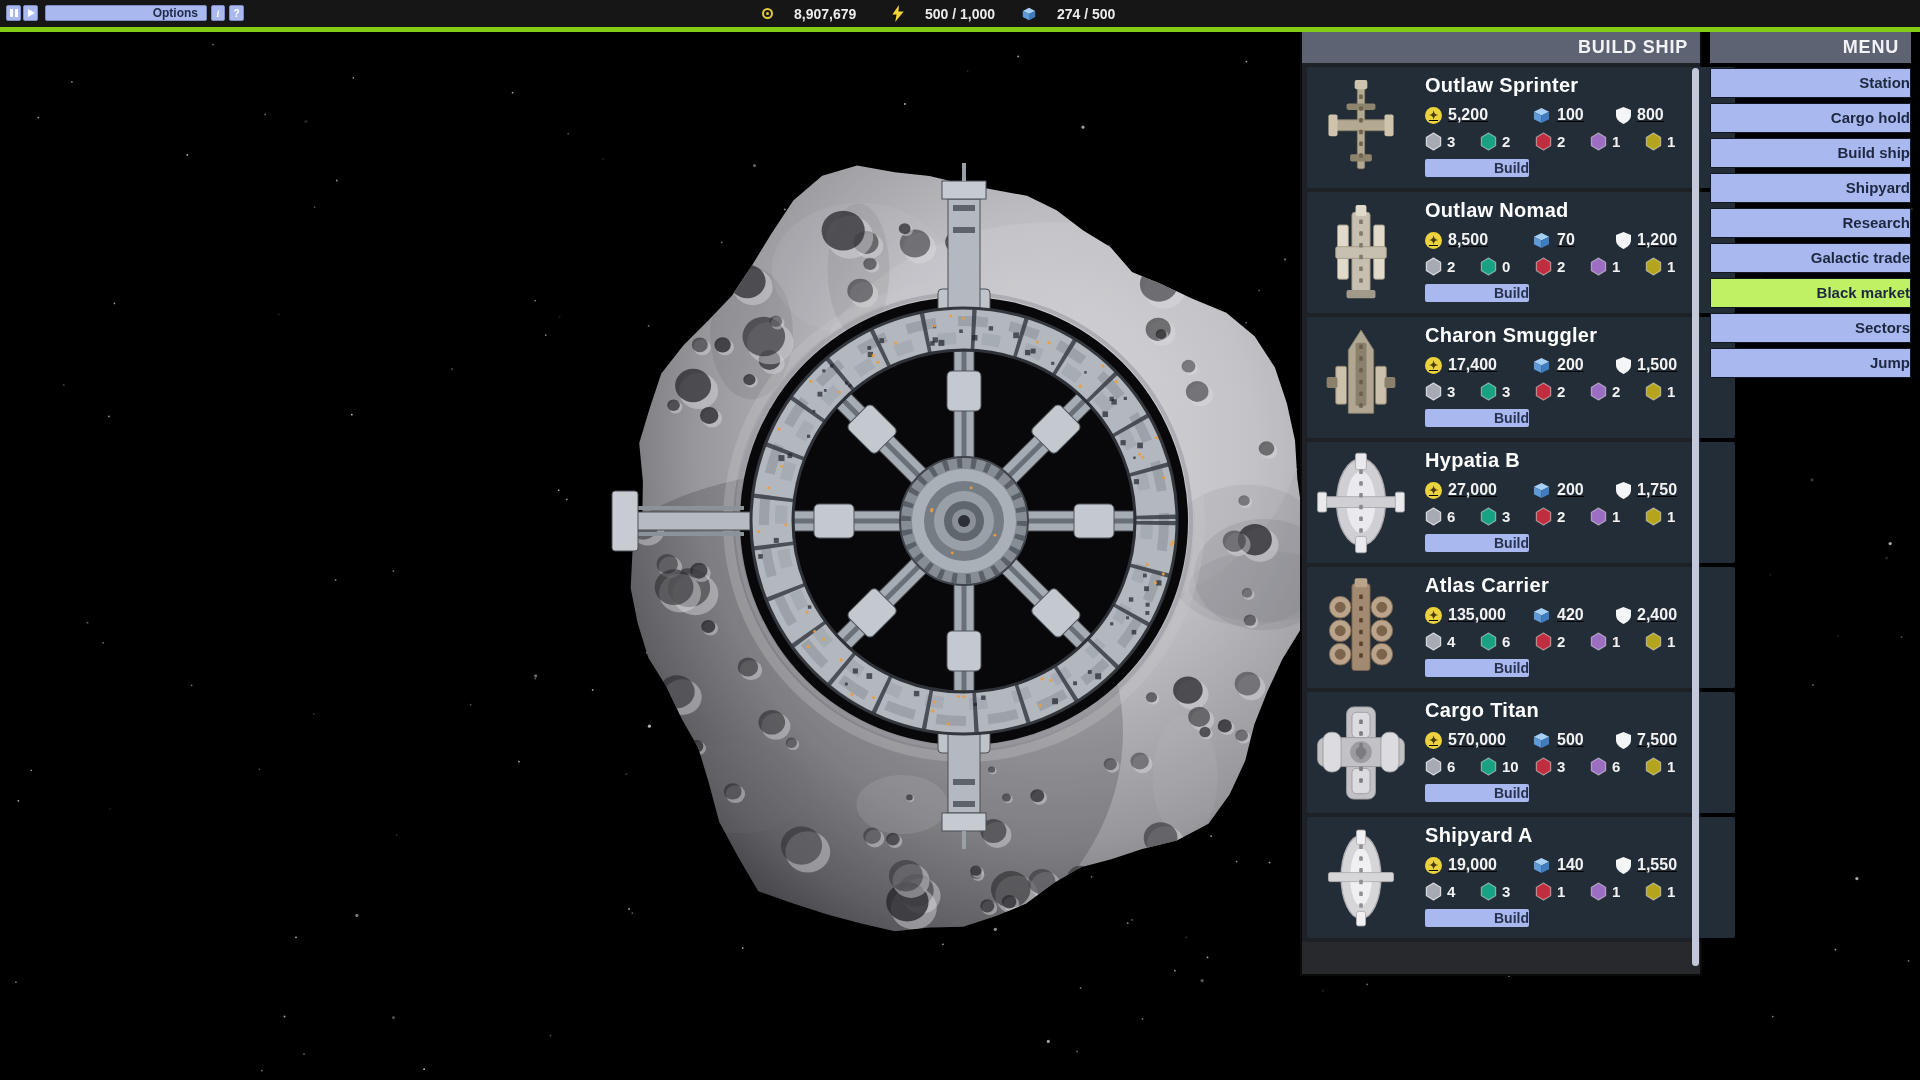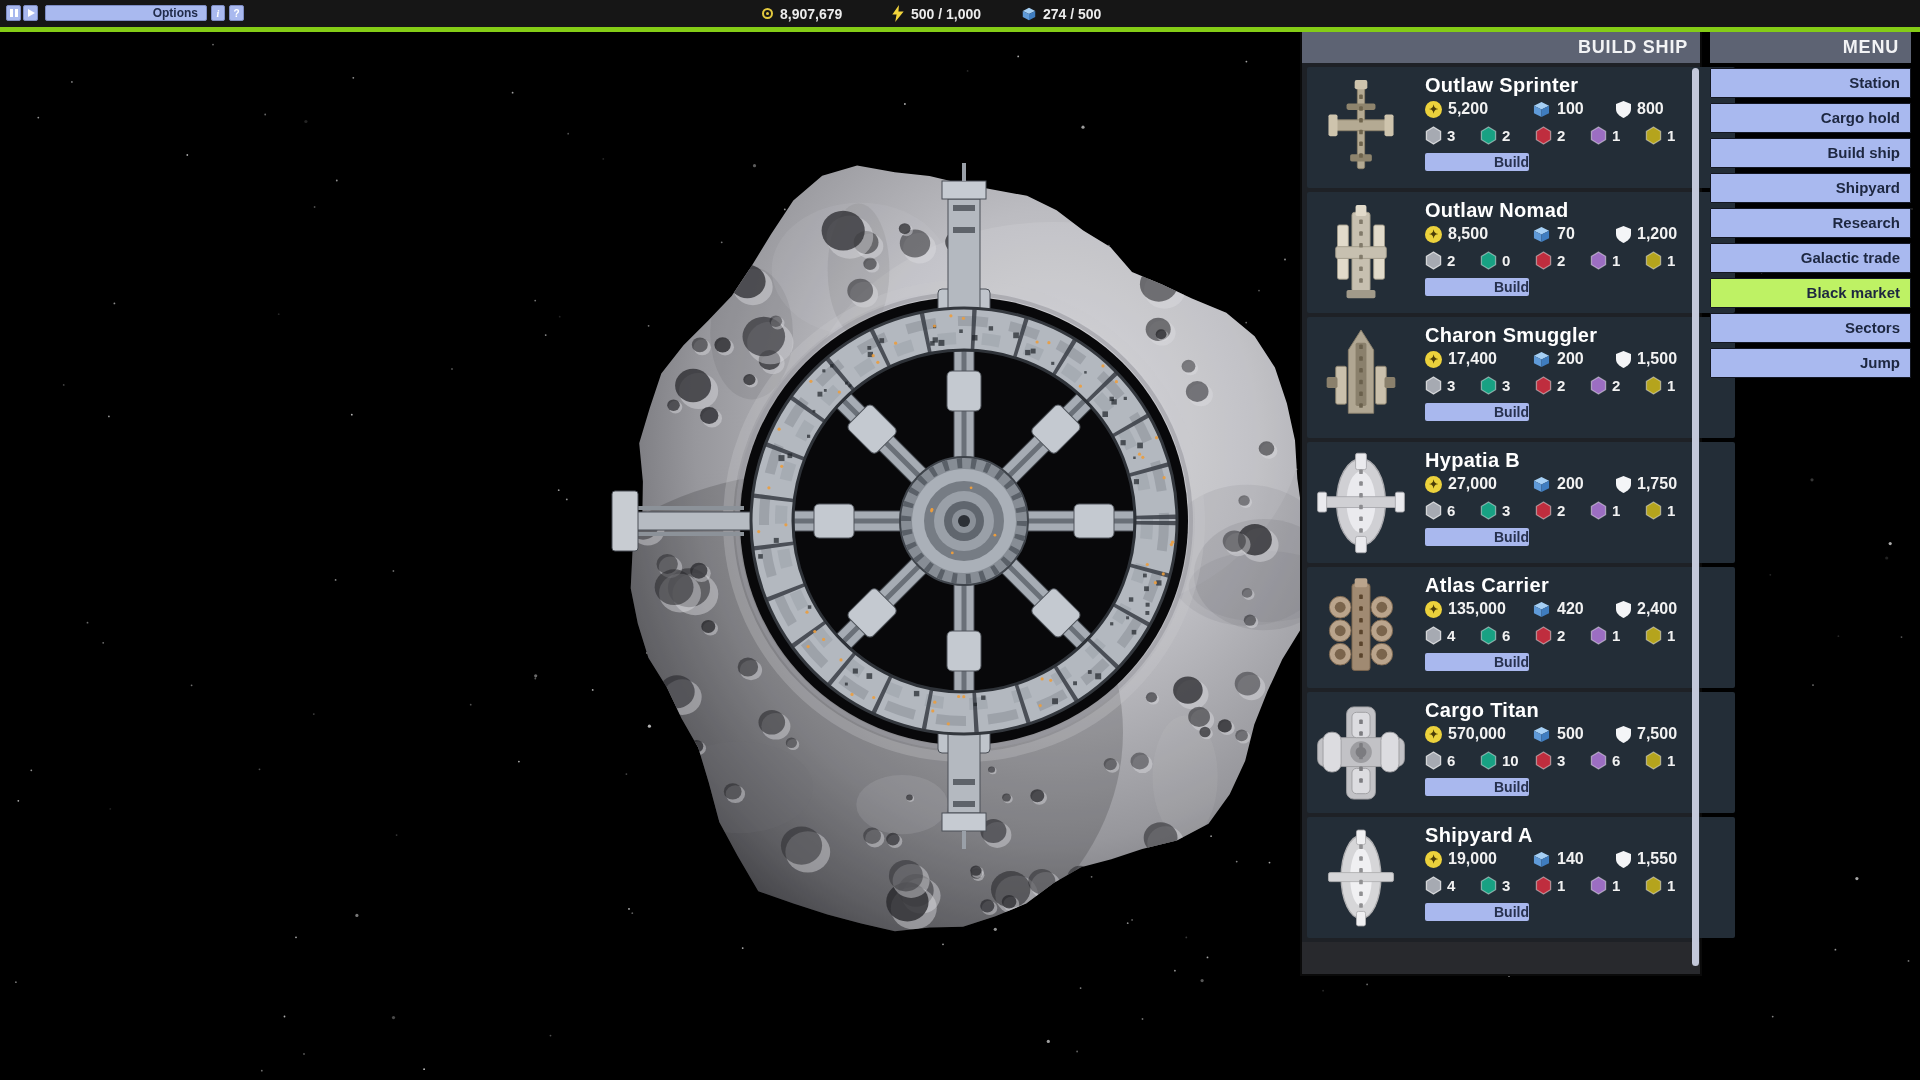--- a/index.html
+++ b/index.html
@@ -15,57 +15,57 @@
           cursor:pointer;}
   .tb-pause{left:6px;width:15px;}
   .tb-play{left:23px;width:15px;}
   .tb-options{left:45px;width:162px;justify-content:flex-end;padding-right:8px;
               font-size:12px;font-weight:700;color:#212b4a;}
   .tb-info{left:211px;width:14px;font-size:10px;font-weight:700;color:#fff;font-style:italic;font-family:"Liberation Serif",serif;}
   .tb-help{left:229px;width:15px;font-size:10px;font-weight:700;color:#fff;}
   .pause-glyph{display:flex;gap:2px;}
   .pause-glyph i{display:block;width:3px;height:8px;background:#fff;}
   .play-glyph{width:0;height:0;border-left:7px solid #fff;border-top:4px solid transparent;border-bottom:4px solid transparent;margin-left:2px;}
-  .res-group{position:absolute;top:0;height:27px;display:flex;align-items:center;gap:7px;
+  .res-group{position:absolute;top:0;height:27px;display:flex;align-items:center;gap:21px;
              color:#ececec;font-size:14px;font-weight:600;}
   .res-credits{left:762px;} .res-energy{left:892px;} .res-cargo{left:1022px;}
   .coin-sm{width:11px;height:11px;border-radius:50%;border:2px solid #e3c93e;box-sizing:border-box;position:relative;}
   .coin-sm::after{content:"";position:absolute;left:2px;top:2px;width:3px;height:3px;border-radius:50%;background:#e3c93e;}
 
   
   .panel-header{height:32px;background:#5d6373;color:#f2f3f5;font-size:18px;font-weight:700;
                 letter-spacing:.8px;text-align:right;line-height:32px;padding-right:12px;}
 
   
   .build-panel{position:absolute;left:1302px;top:31px;width:398px;height:943px;background:#1e2126;
                z-index:5;outline:2px solid #0a0a0a;}
   .cards{position:absolute;top:36px;left:5px;width:428px;}
   .card{height:121px;margin-bottom:4px;background:#232d37;display:flex;border-radius:2px;}
   .ship-box{width:108px;display:flex;align-items:center;justify-content:center;}
   .ship-box svg{width:94px;height:110px;}
   .card-body{flex:1;padding:7px 6px 0 10px;}
   .card-title{color:#fff;font-size:20px;font-weight:700;letter-spacing:.3px;}
-  .stat-row{display:flex;margin-top:3px;align-items:center;}
+  .stat-row{display:flex;margin-top:9px;align-items:center;text-decoration:underline;}
   .stat{display:flex;align-items:center;gap:6px;color:#f2f2f2;font-size:16px;font-weight:700;}
   .stat-cost{width:108px;} .stat-cargo{width:83px;gap:7px;}
   .mat-row{display:flex;margin-top:8px;}
   .mat{width:55px;display:flex;align-items:center;gap:5px;color:#f2f2f2;font-size:15px;font-weight:700;}
   .coin-lg{width:17px;height:17px;border-radius:50%;background:#ecd23c;display:flex;align-items:center;
            justify-content:center;}
   .coin-lg::before{content:"\2726";font-size:11px;font-weight:900;color:#4a3c08;line-height:1;}
   .build-btn{margin-top:8px;width:104px;height:18px;background:#a9b8ee;color:#27314e;font-size:14px;
              font-weight:700;text-align:right;line-height:18px;border-radius:2px;cursor:pointer;}
   .panel-footer{position:absolute;bottom:0;left:0;width:100%;height:32px;background:#28292d;}
   .scrollbar{position:absolute;right:1px;top:37px;width:7px;height:898px;background:#c3c8da;border-radius:4px;cursor:pointer;}
 
   
   .menu-panel{position:absolute;left:1710px;top:31px;width:201px;z-index:5;}
   .menu-items{margin-top:5px;}
   .menu-item{height:30px;margin-bottom:5px;background:#a9b9ef;color:#1d2740;font-size:15px;font-weight:700;
-             text-align:right;line-height:28px;padding-right:10px;box-sizing:border-box;
+             text-align:right;line-height:28px;box-sizing:border-box;
              border:1px solid #141824;border-radius:1px;cursor:pointer;}
   .menu-item.active{background:#bef264;}
 </style>
 </head>
 <body>
 
 <svg id="scene" width="1920" height="1080">
     <defs>
       <radialGradient id="astG" cx="62%" cy="36%" r="75%">
         <stop offset="0%" stop-color="#d6d6da"></stop>

